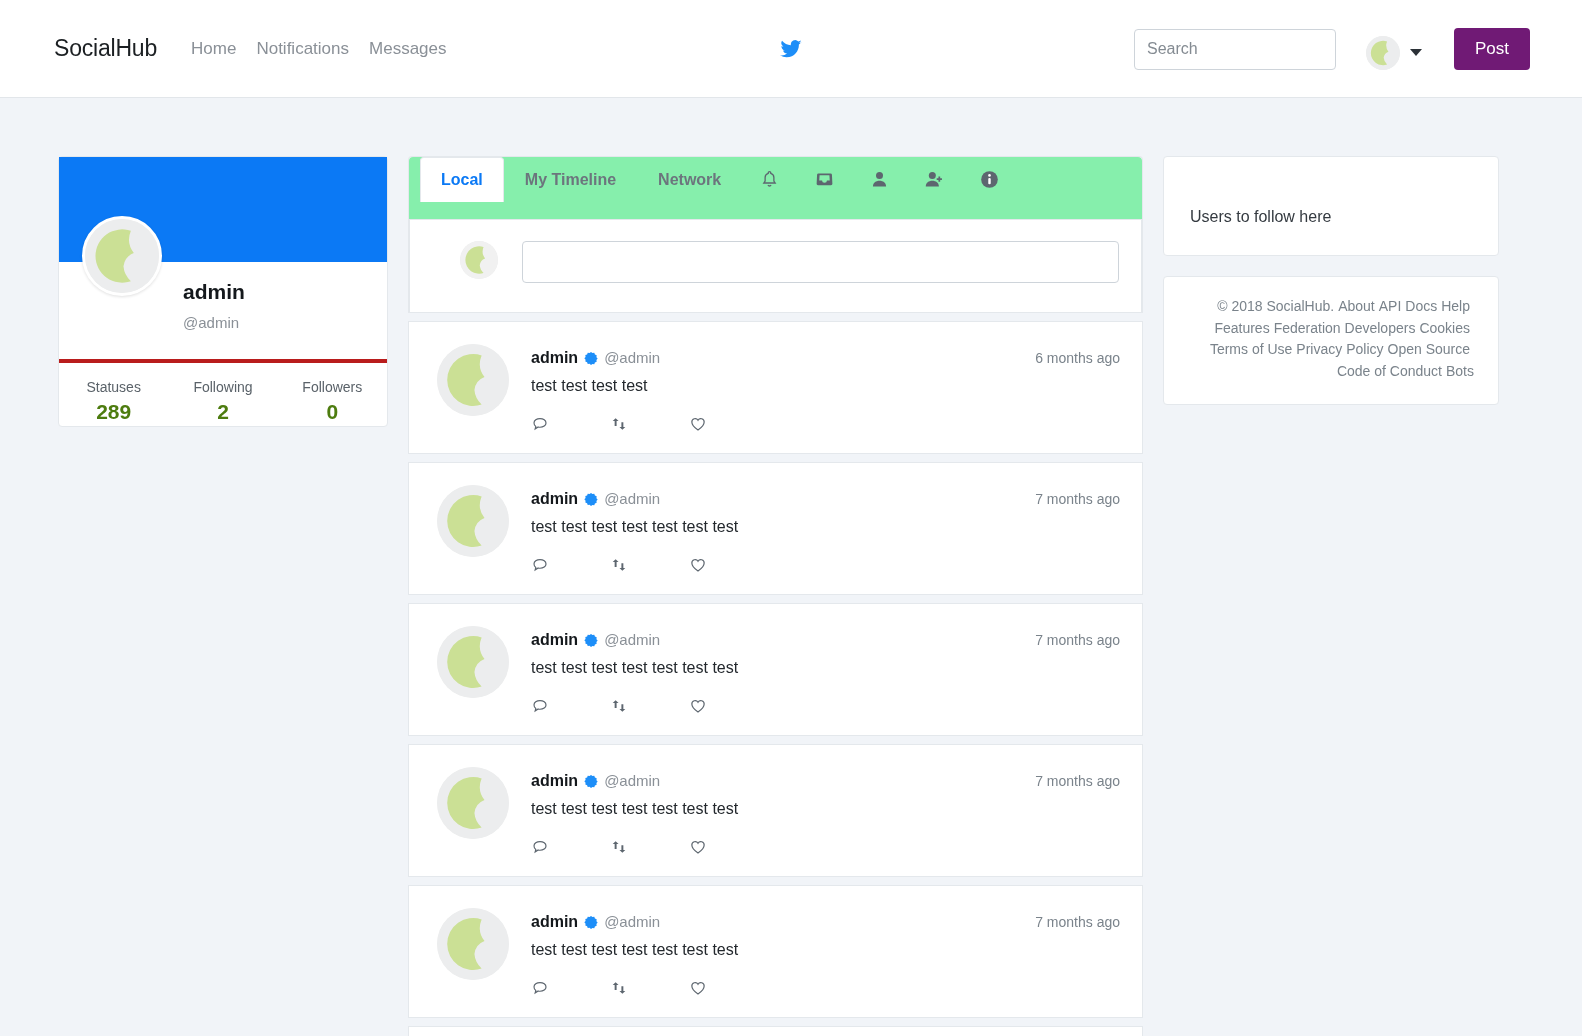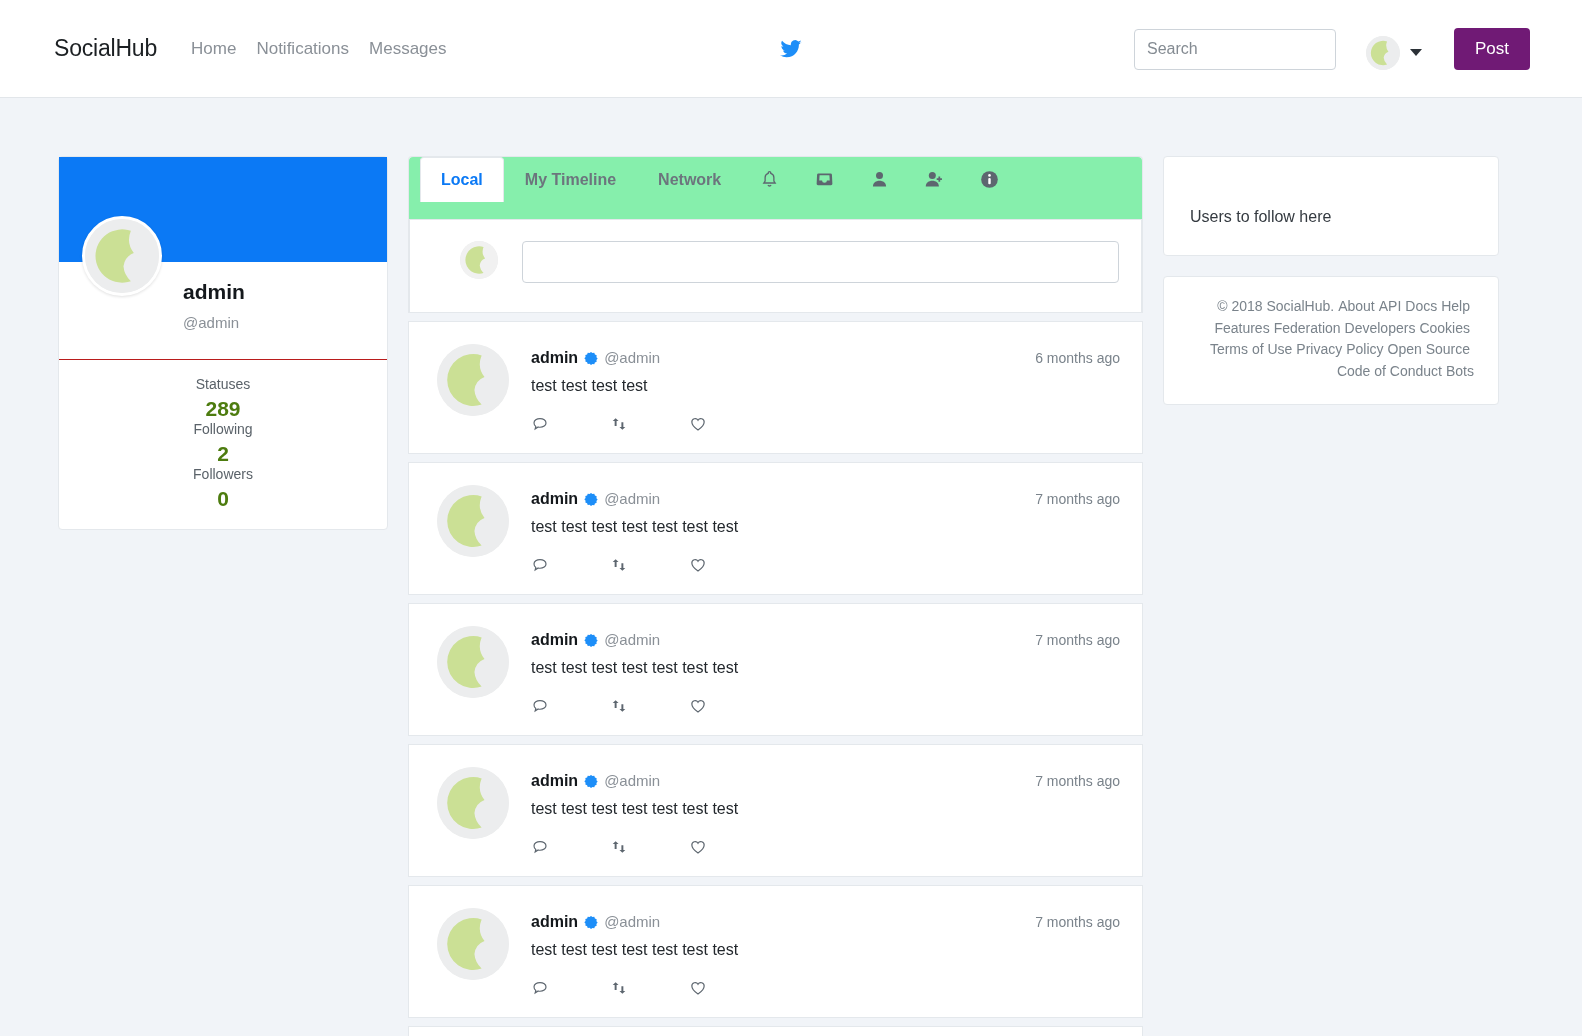--- a/index.html
+++ b/index.html
@@ -121,23 +121,22 @@
     left: 124px; top: 18px;
     font-size: 21px; font-weight: bold; color: #14181c;
   }
   .profile-handle {
     position: absolute;
     left: 124px; top: 52px;
     font-size: 15px; color: #8a9097;
   }
   .stats-row {
     display: flex;
-    border-top: 1px solid #b91c1c;
-    padding: 16px 0 18px 0;
-    flex-direction: column;
+    border-top: 4px solid #b91c1c;
+    padding: 16px 0 2px 0;
   }
   .stat { flex: 1; text-align: center; }
   .stat-label { font-size: 14px; color: #5a6269; margin-bottom: 5px; }
   .stat-value { font-size: 21px; font-weight: bold; color: #4d7c0f; }
 
   
   .tabs-card { border-bottom: none; border-radius: 4px 4px 0 0; }
   .tabs {
     display: flex;
     align-items: flex-start;

